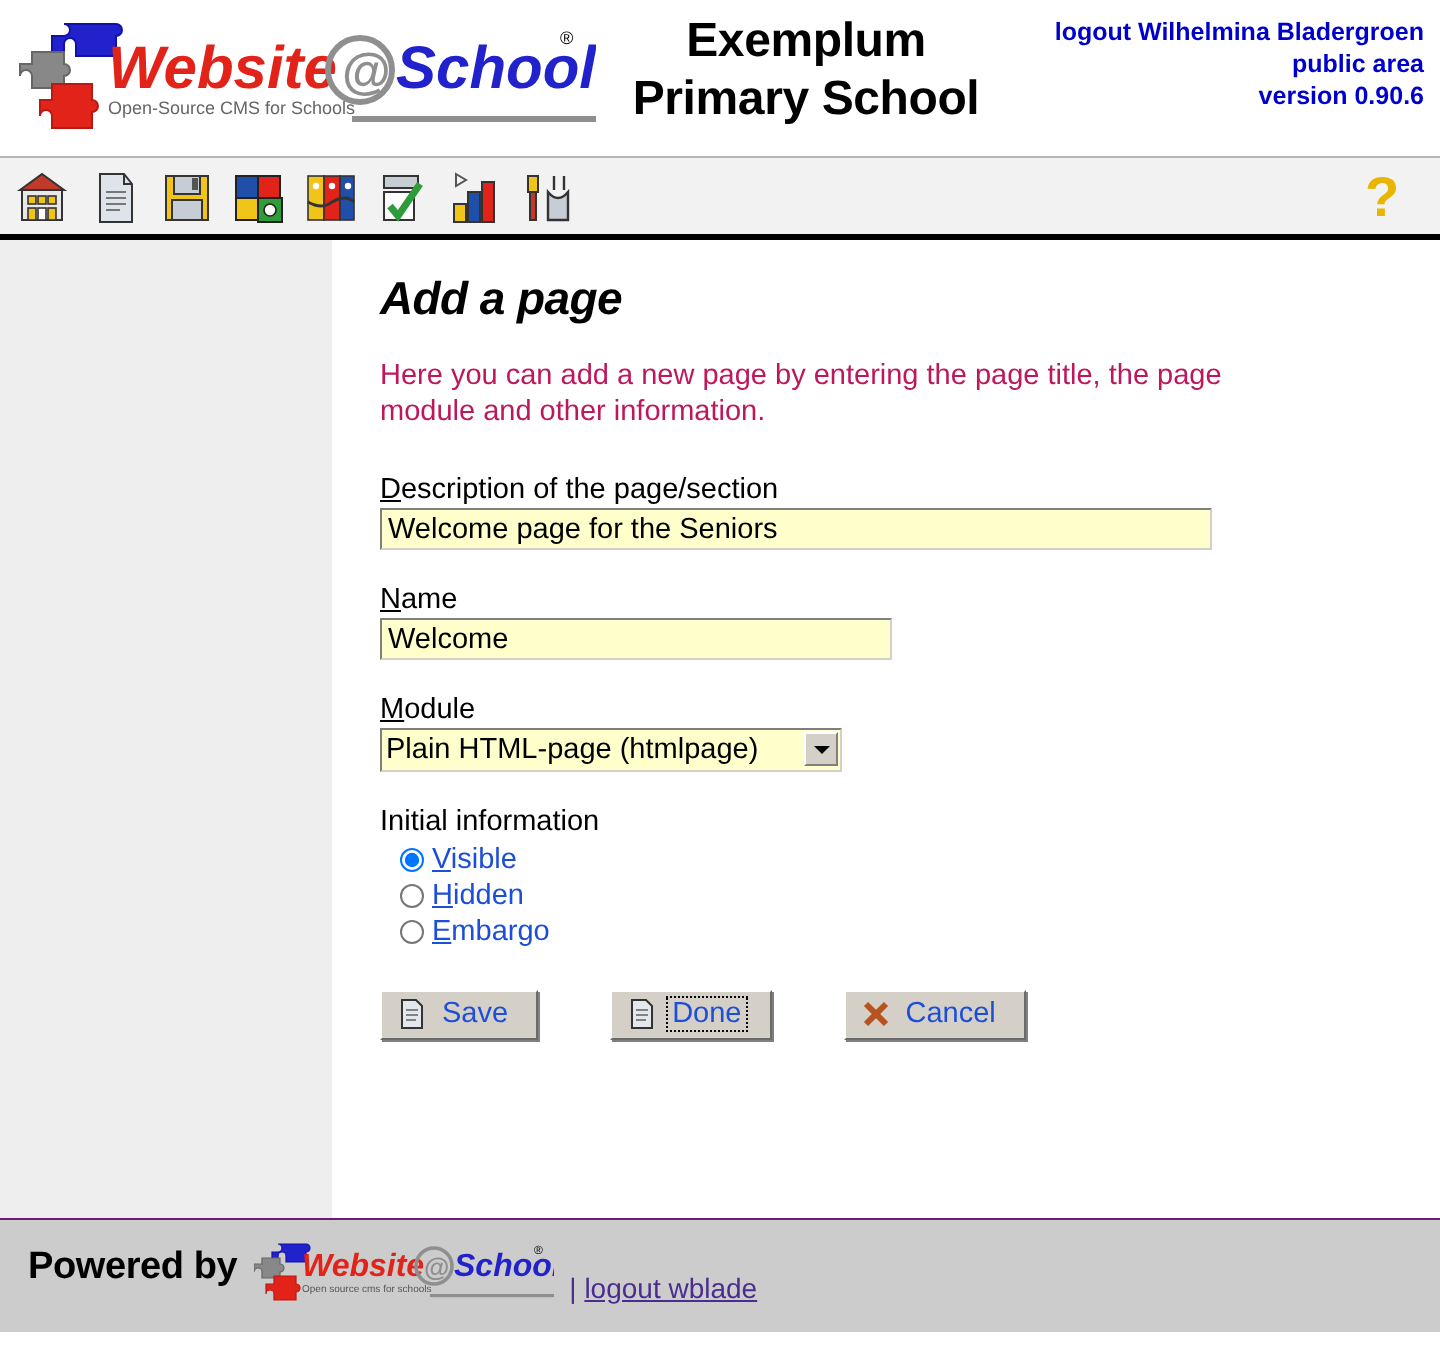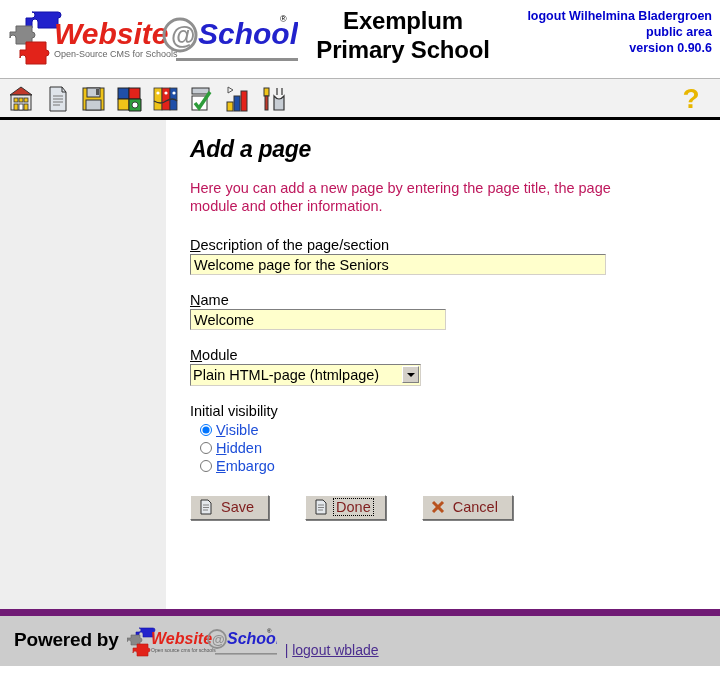--- a/index.html
+++ b/index.html
@@ -195,42 +195,42 @@
     margin-top: 20px;
     display: flex;
     gap: 36px;
   }
   .btn {
     display: inline-flex;
     align-items: center;
     gap: 6px;
     font-family: "Liberation Sans", sans-serif;
     font-size: 14.5px;
-    color: #7f1d1d;
+    color: #1d4ed8;
     background: #d4d0c8;
     border: 1px solid #ffffff;
     border-right-color: #6b6b6b;
     border-bottom-color: #6b6b6b;
     box-shadow: 1px 1px 0 #808080;
     padding: 2px 12px 3px 8px;
     height: 25px;
     cursor: pointer;
   }
   .btn .btn-text { padding: 0 2px; }
   .btn.focused .btn-text {
     outline: 1px dotted #000000;
   }
   .btn-ico { width: 14px; height: 16px; flex: 0 0 auto; }
 
   
   .footer {
     position: relative;
     height: 57px;
     background: #cccccc;
-    border-top: 7px solid #701a75;
+    border-top: 1px solid #701a75;
   }
   .footer-inner {
     position: absolute;
     left: 14px; top: 8px;
     display: flex;
     align-items: flex-start;
   }
   .powered {
     font-size: 19px;
     font-weight: bold;
@@ -388,21 +388,21 @@
       <label class="field-label" for="f-module"><u>M</u><span>odule</span></label>
       <span class="sel-wrap">
         <select id="f-module" class="dd dd-module">
           <option>Plain HTML-page (htmlpage)</option>
         </select>
         <span class="dd-arrow"></span>
       </span>
     </div>
 
     <div class="field-group">
-      <span class="field-label">Initial visibility</span>
+      <span class="field-label">Initial information</span>
       <div class="radio-group">
 
         <div class="radio-row">
           <input type="radio" name="vis" id="r-vis" checked="" style="">
           <label for="r-vis"><u>V</u><span>isible</span></label>
         </div>
 
         <div class="radio-row">
           <input type="radio" name="vis" id="r-hid" style="">
           <label for="r-hid"><u>H</u><span>idden</span></label>

